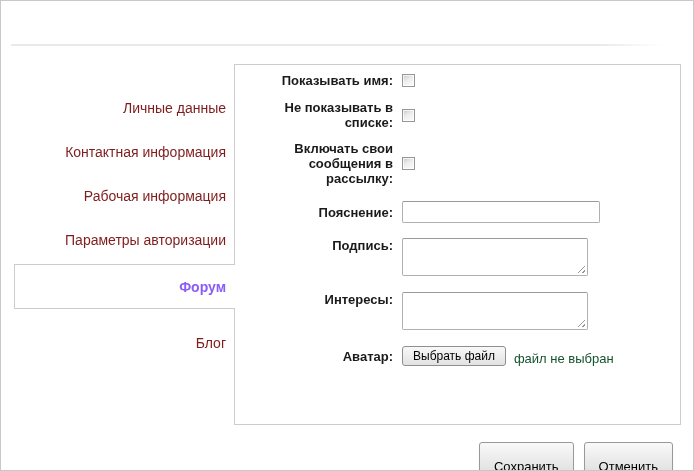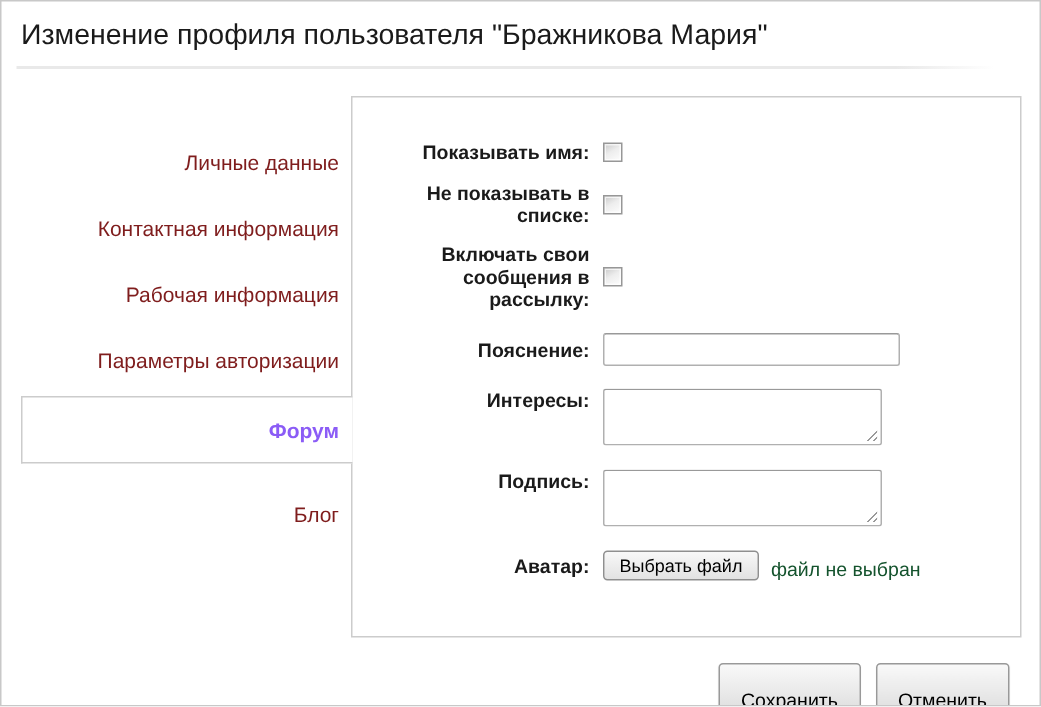--- a/index.html
+++ b/index.html
@@ -32,21 +32,21 @@
     height:45px; margin-top:2px; margin-left:13px; padding-right:9px;
     background:#fff; border:1px solid #ccc; border-right:none;
     font-weight:bold; color:#8b5cf6; width:221px;
   }
   .tab.after-active { margin-top:12px; }
 
   
   .panel {
     position:absolute; left:233px; top:63px; width:447px; height:361px;
     border:1px solid #ccc; background:#fff; z-index:1;
-    padding-top:29px;
+    padding-top:8px;
   }
   .row { display:flex; align-items:center; }
   .row.top-align { align-items:flex-start; }
   .row.mb12 { margin-bottom:12px; }
   .row.mb11 { margin-bottom:11px; }
   .row.mb15 { margin-bottom:15px; }
   .row.mb16 { margin-bottom:16px; }
   .field-label {
     width:158px; text-align:right; font-size:13px; font-weight:bold;
     color:#1a1a1a; line-height:15px; white-space:pre-line; flex:none;
@@ -92,21 +92,20 @@
     background:linear-gradient(#f9f9f9,#dedede);
     box-shadow:0 1px 1px rgba(0,0,0,.08);
     font-family:inherit;
   }
 </style>
 </head>
 <body>
 
 <div class="page">
 
-  <div class="page-title">Изменение профиля пользователя "Бражникова Мария"</div>
   <div class="title-divider"></div>
 
   <div class="sidebar">
     <div class="tab">
       <span>Личные данные</span>
     </div>
     <div class="tab">
       <span>Контактная информация</span>
     </div>
     <div class="tab">
@@ -150,31 +149,31 @@
     </div>
 
     <div class="row mb15">
       <div class="field-label">Пояснение:</div>
       <div class="field-control">
         <input type="text" class="text-input" value="" style="">
       </div>
     </div>
 
     <div class="row top-align mb16">
-      <div class="field-label">Интересы:</div>
+      <div class="field-label">Подпись:</div>
       <div class="field-control">
         <div class="textarea-wrap">
           <textarea class="form-textarea" style=""></textarea>
           <span class="grip"></span>
         </div>
       </div>
     </div>
 
     <div class="row top-align mb16">
-      <div class="field-label">Подпись:</div>
+      <div class="field-label">Интересы:</div>
       <div class="field-control">
         <div class="textarea-wrap">
           <textarea class="form-textarea" style=""></textarea>
           <span class="grip"></span>
         </div>
       </div>
     </div>
 
     <div class="row">
       <div class="field-label">Аватар:</div>

